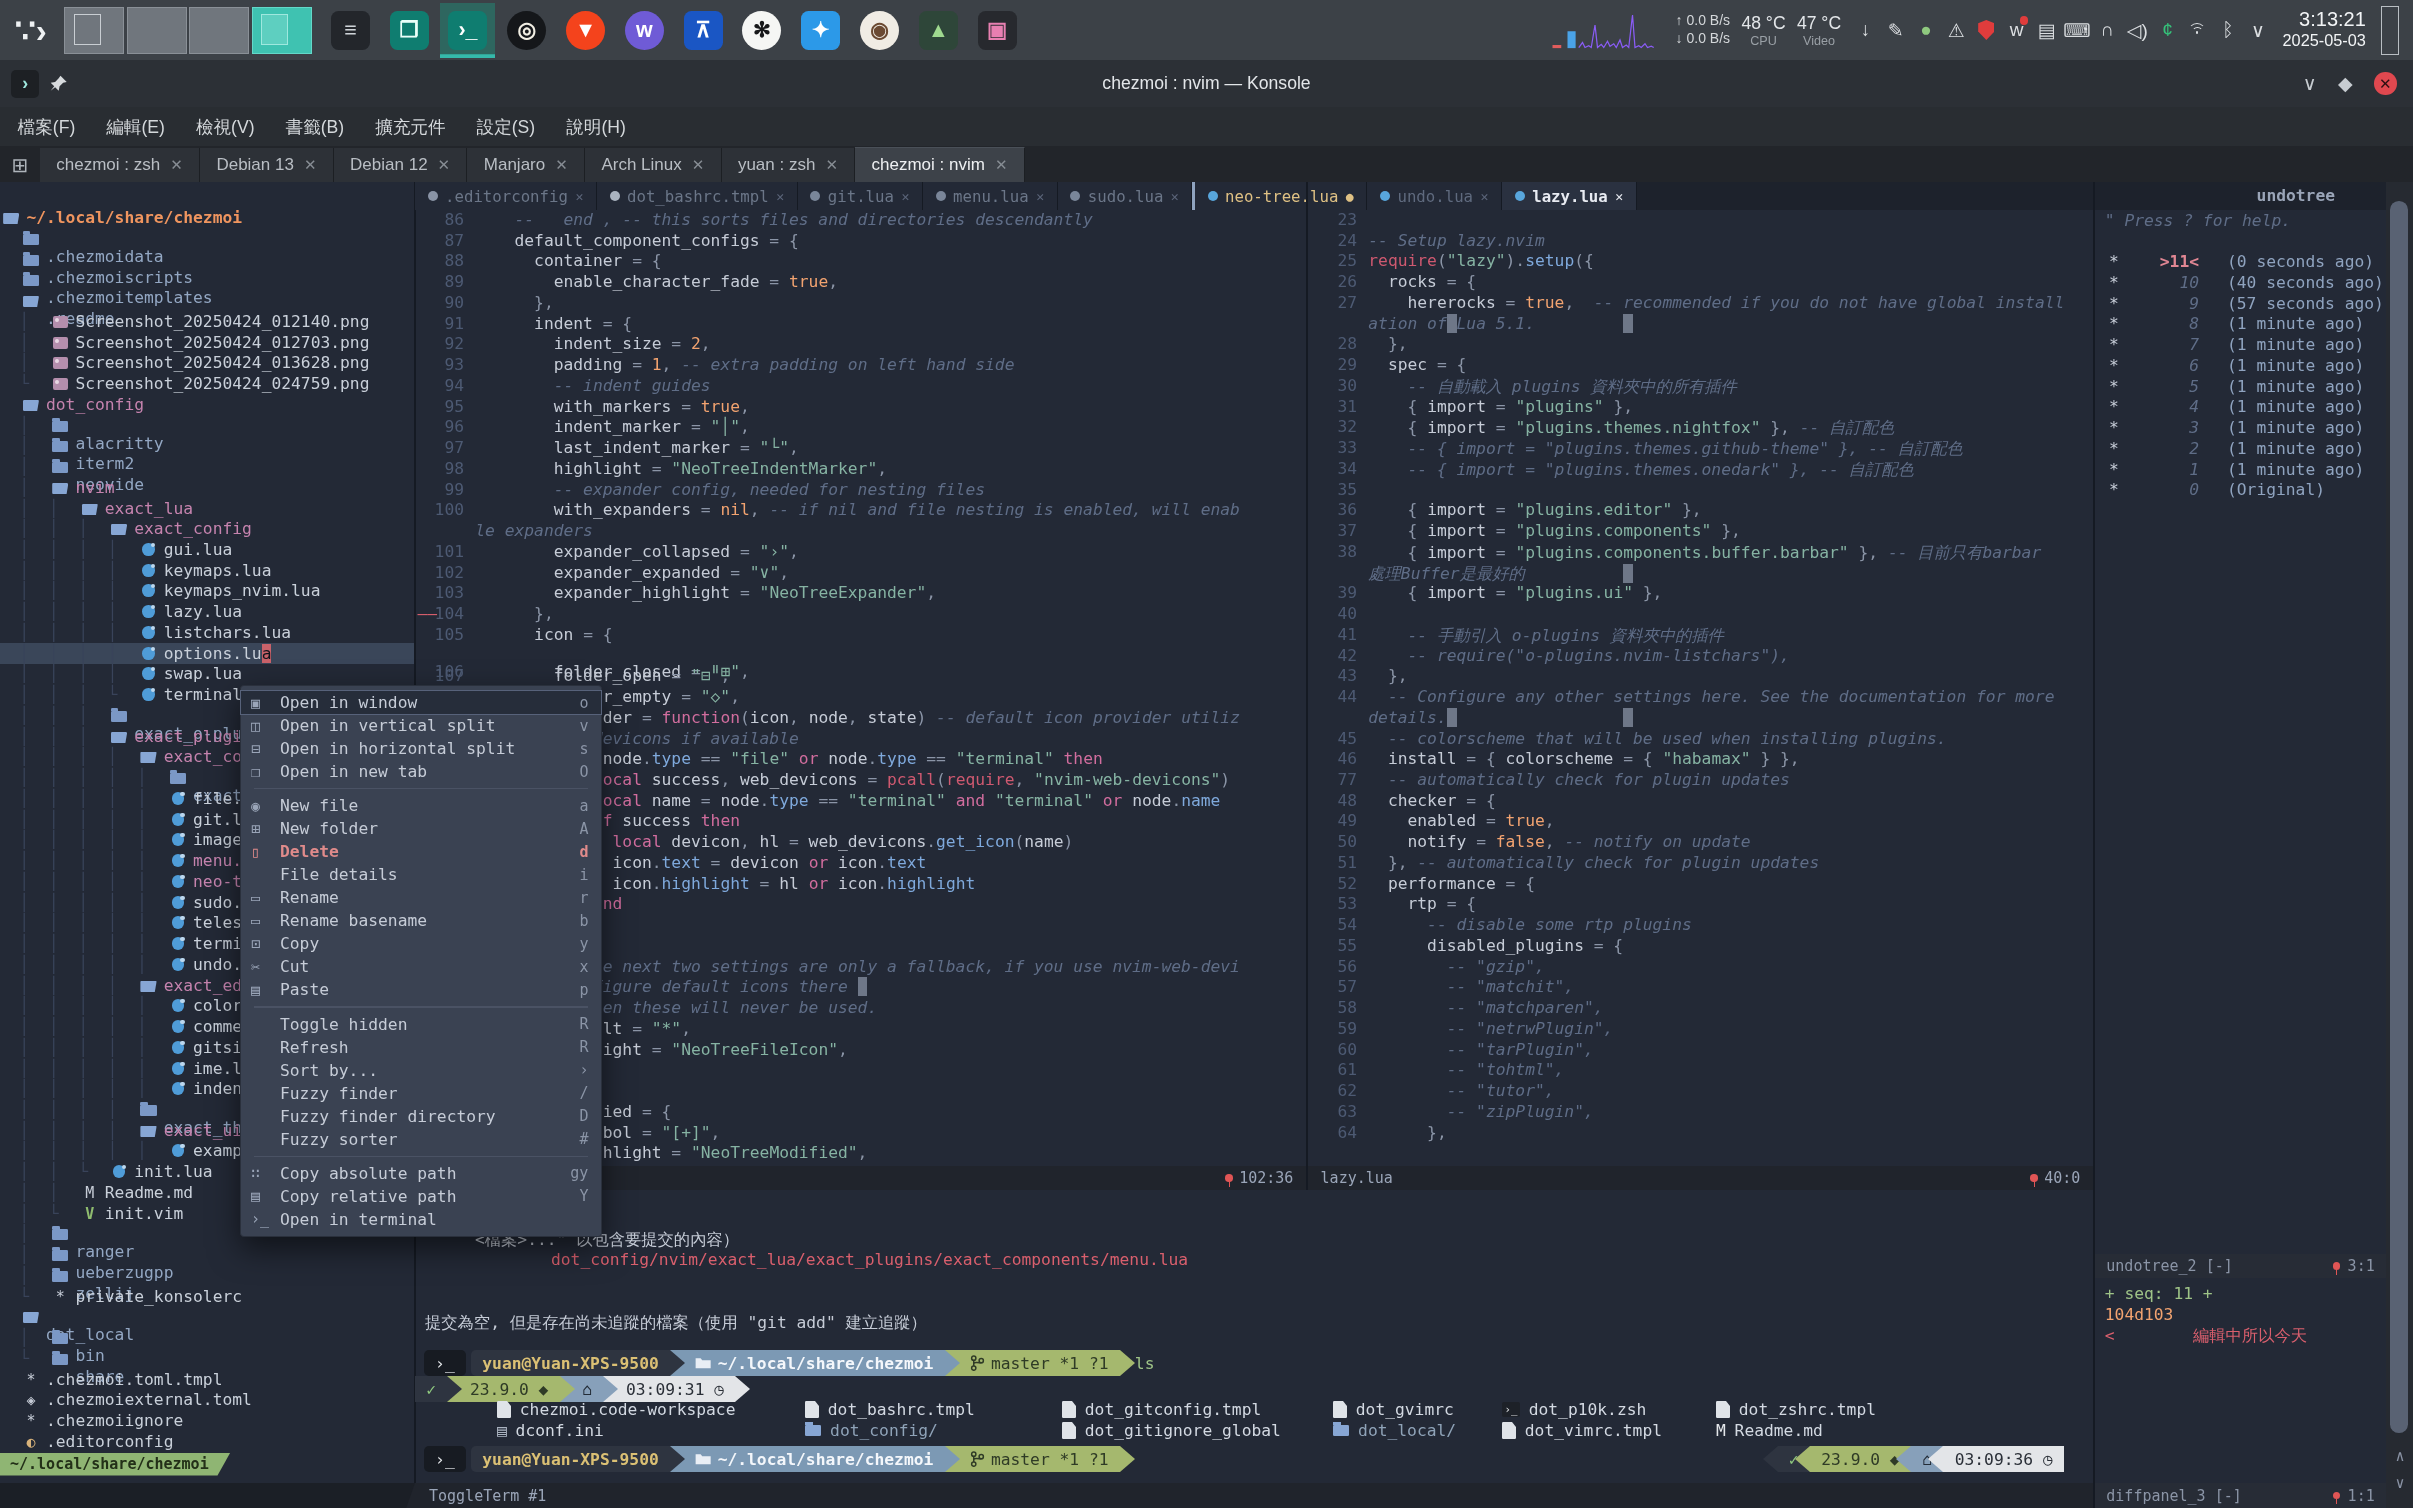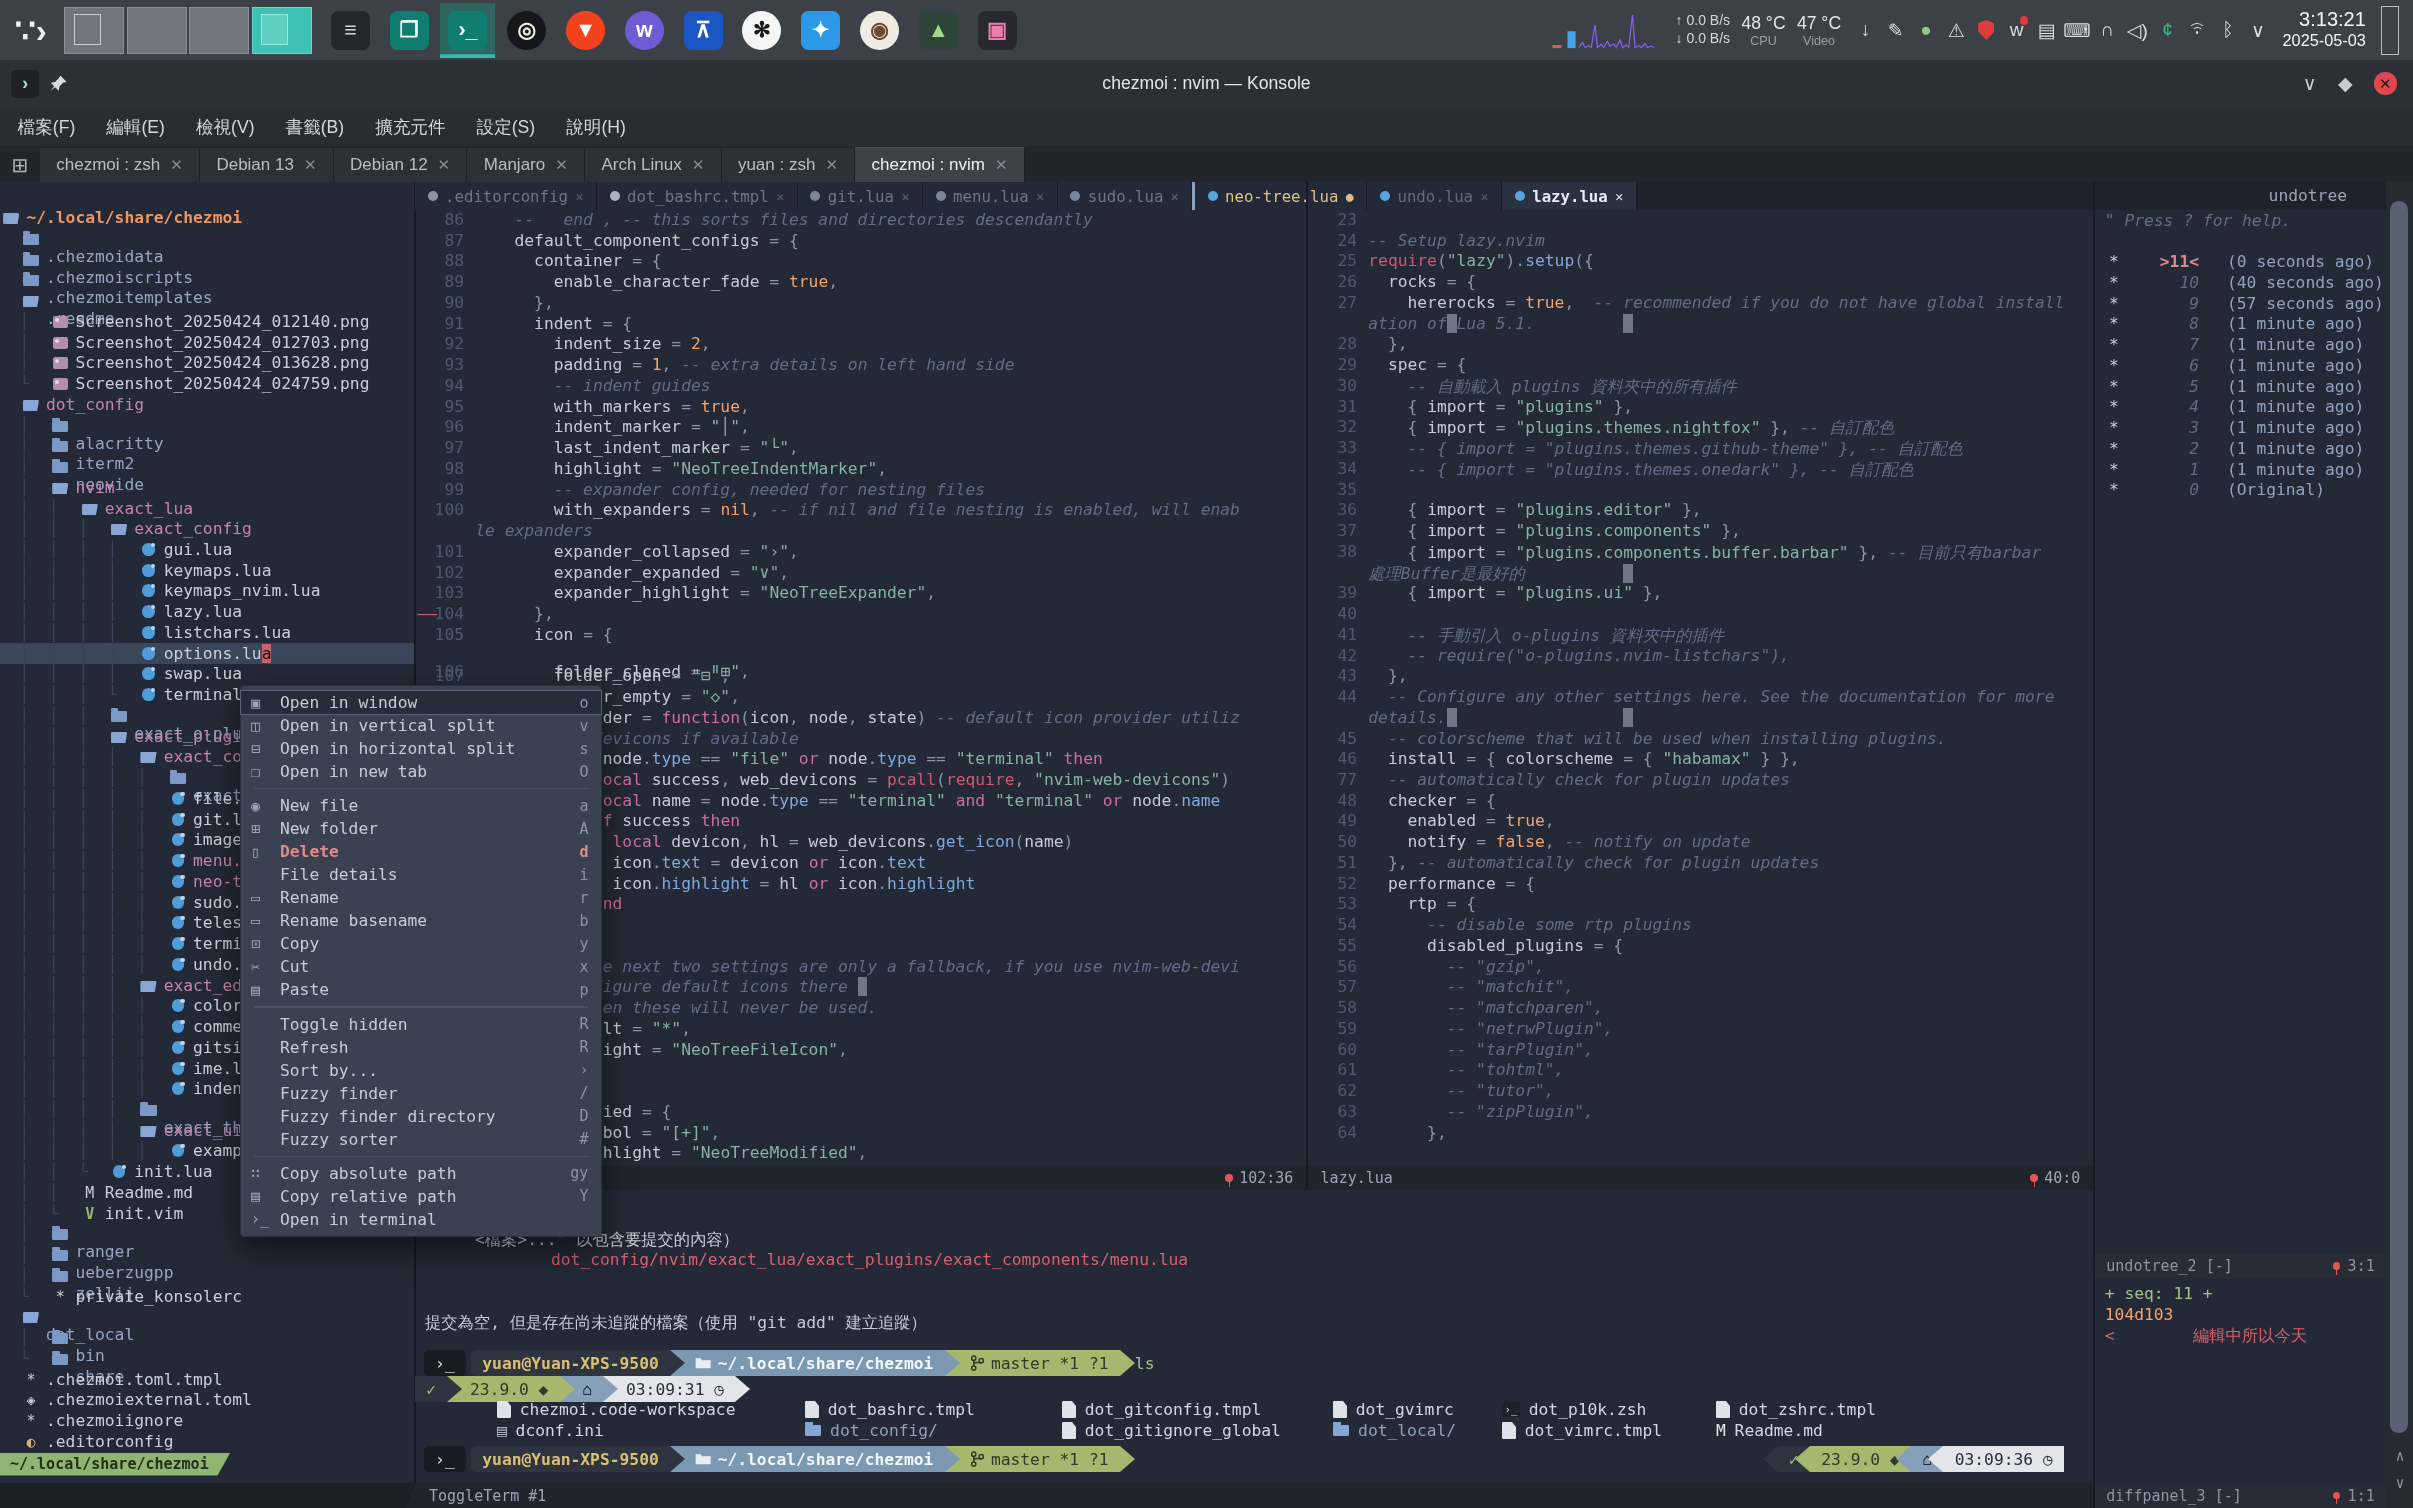--- a/index.html
+++ b/index.html
@@ -90,21 +90,21 @@
   
   #bufline{position:absolute;left:415px;top:0;width:1971px;height:28px;background:#1d222c;display:flex;}
   .btab{display:flex;align-items:center;gap:7.5px;padding:0 12.6px;background:#232936;color:#6b7688;
         border-right:1.3px solid #151a23;font-size:15.7px;white-space:nowrap;}
   .btab .bi{width:10px;height:10px;border-radius:50%;flex:none;}
   .btab .bx{font-size:13.2px;color:#5b657a;}
   .btab.mod{color:#dfc184;} .btab.mod .bx{color:#dfc184;}
   .btab.dim{color:#5f6a7e;}
   .btab.act{color:#e8ebf2;font-weight:bold;background:#2a3140;} .btab.act .bx{color:#e8ebf2;}
   .bsep{width:2.5px;background:#8fa3bf;}
-  #undolabel{position:absolute;right:66px;top:3.8px;color:#9aa5b8;font-size:16.3px;}
+  #undolabel{position:absolute;right:78px;top:3.8px;color:#9aa5b8;font-size:16.3px;font-weight:bold;}
 
   
   .ed{position:absolute;top:28px;height:957px;overflow:hidden;}
   .cl{position:absolute;left:0;height:21px;display:flex;white-space:pre;}
   .ln{width:49px;text-align:right;padding-right:11.3px;color:#4d5a73;flex:none;}
   .gd{position:absolute;left:2.5px;color:#d95f6d;}
   .tk-c{color:#5f6d87;font-style:italic;}
   .tk-k{color:#d16d9e;} .tk-r{color:#cf5970;} .tk-s{color:#86b3a3;}
   .tk-n{color:#f2a370;} .tk-f{color:#7fa9dc;} .tk-t{color:#c6ccd7;} .tk-p{color:#8b95a7;}
   .tk-cur{background:#6e7788;color:#6e7788;}
@@ -433,21 +433,21 @@
     <div id="undolabel">undotree</div>
 
     <div id="ed-mid" class="ed" style="left:415px;width:891px;">
         <div class="cl" style="top: 0px;"><span class="ln">86</span><span class="code"><span class="tk-c">    --   end , -- this sorts files and directories descendantly</span></span></div>
         <div class="cl" style="top: 21px;"><span class="ln">87</span><span class="code"><span class="tk-t">    default_component_configs</span><span class="tk-p"> = {</span></span></div>
         <div class="cl" style="top: 41px;"><span class="ln">88</span><span class="code"><span class="tk-t">      container</span><span class="tk-p"> = {</span></span></div>
         <div class="cl" style="top: 62px;"><span class="ln">89</span><span class="code"><span class="tk-t">        enable_character_fade</span><span class="tk-p"> = </span><span class="tk-n">true</span><span class="tk-p">,</span></span></div>
         <div class="cl" style="top: 83px;"><span class="ln">90</span><span class="code"><span class="tk-p">      },</span></span></div>
         <div class="cl" style="top: 104px;"><span class="ln">91</span><span class="code"><span class="tk-t">      indent</span><span class="tk-p"> = {</span></span></div>
         <div class="cl" style="top: 124px;"><span class="ln">92</span><span class="code"><span class="tk-t">        indent_size</span><span class="tk-p"> = </span><span class="tk-n">2</span><span class="tk-p">,</span></span></div>
-        <div class="cl" style="top: 145px;"><span class="ln">93</span><span class="code"><span class="tk-t">        padding</span><span class="tk-p"> = </span><span class="tk-n">1</span><span class="tk-p">,</span><span class="tk-c"> -- extra details on left hand side</span></span></div>
+        <div class="cl" style="top: 145px;"><span class="ln">93</span><span class="code"><span class="tk-t">        padding</span><span class="tk-p"> = </span><span class="tk-n">1</span><span class="tk-p">,</span><span class="tk-c"> -- extra padding on left hand side</span></span></div>
         <div class="cl" style="top: 166px;"><span class="ln">94</span><span class="code"><span class="tk-c">        -- indent guides</span></span></div>
         <div class="cl" style="top: 187px;"><span class="ln">95</span><span class="code"><span class="tk-t">        with_markers</span><span class="tk-p"> = </span><span class="tk-n">true</span><span class="tk-p">,</span></span></div>
         <div class="cl" style="top: 207px;"><span class="ln">96</span><span class="code"><span class="tk-t">        indent_marker</span><span class="tk-p"> = </span><span class="tk-s">"│"</span><span class="tk-p">,</span></span></div>
         <div class="cl" style="top: 228px;"><span class="ln">97</span><span class="code"><span class="tk-t">        last_indent_marker</span><span class="tk-p"> = </span><span class="tk-s">"└"</span><span class="tk-p">,</span></span></div>
         <div class="cl" style="top: 249px;"><span class="ln">98</span><span class="code"><span class="tk-t">        highlight</span><span class="tk-p"> = </span><span class="tk-s">"NeoTreeIndentMarker"</span><span class="tk-p">,</span></span></div>
         <div class="cl" style="top: 270px;"><span class="ln">99</span><span class="code"><span class="tk-c">        -- expander config, needed for nesting files</span></span></div>
         <div class="cl" style="top: 290px;"><span class="ln">100</span><span class="code"><span class="tk-t">        with_expanders</span><span class="tk-p"> = </span><span class="tk-n">nil</span><span class="tk-p">,</span><span class="tk-c"> -- if nil and file nesting is enabled, will enab</span></span></div>
         <div class="cl" style="top: 311px;"><span class="ln"></span><span class="code"><span class="tk-c">le expanders</span></span></div>
         <div class="cl" style="top: 332px;"><span class="ln">101</span><span class="code"><span class="tk-t">        expander_collapsed</span><span class="tk-p"> = </span><span class="tk-s">"›"</span><span class="tk-p">,</span></span></div>
         <div class="cl" style="top: 353px;"><span class="ln">102</span><span class="code"><span class="tk-t">        expander_expanded</span><span class="tk-p"> = </span><span class="tk-s">"∨"</span><span class="tk-p">,</span></span></div>

